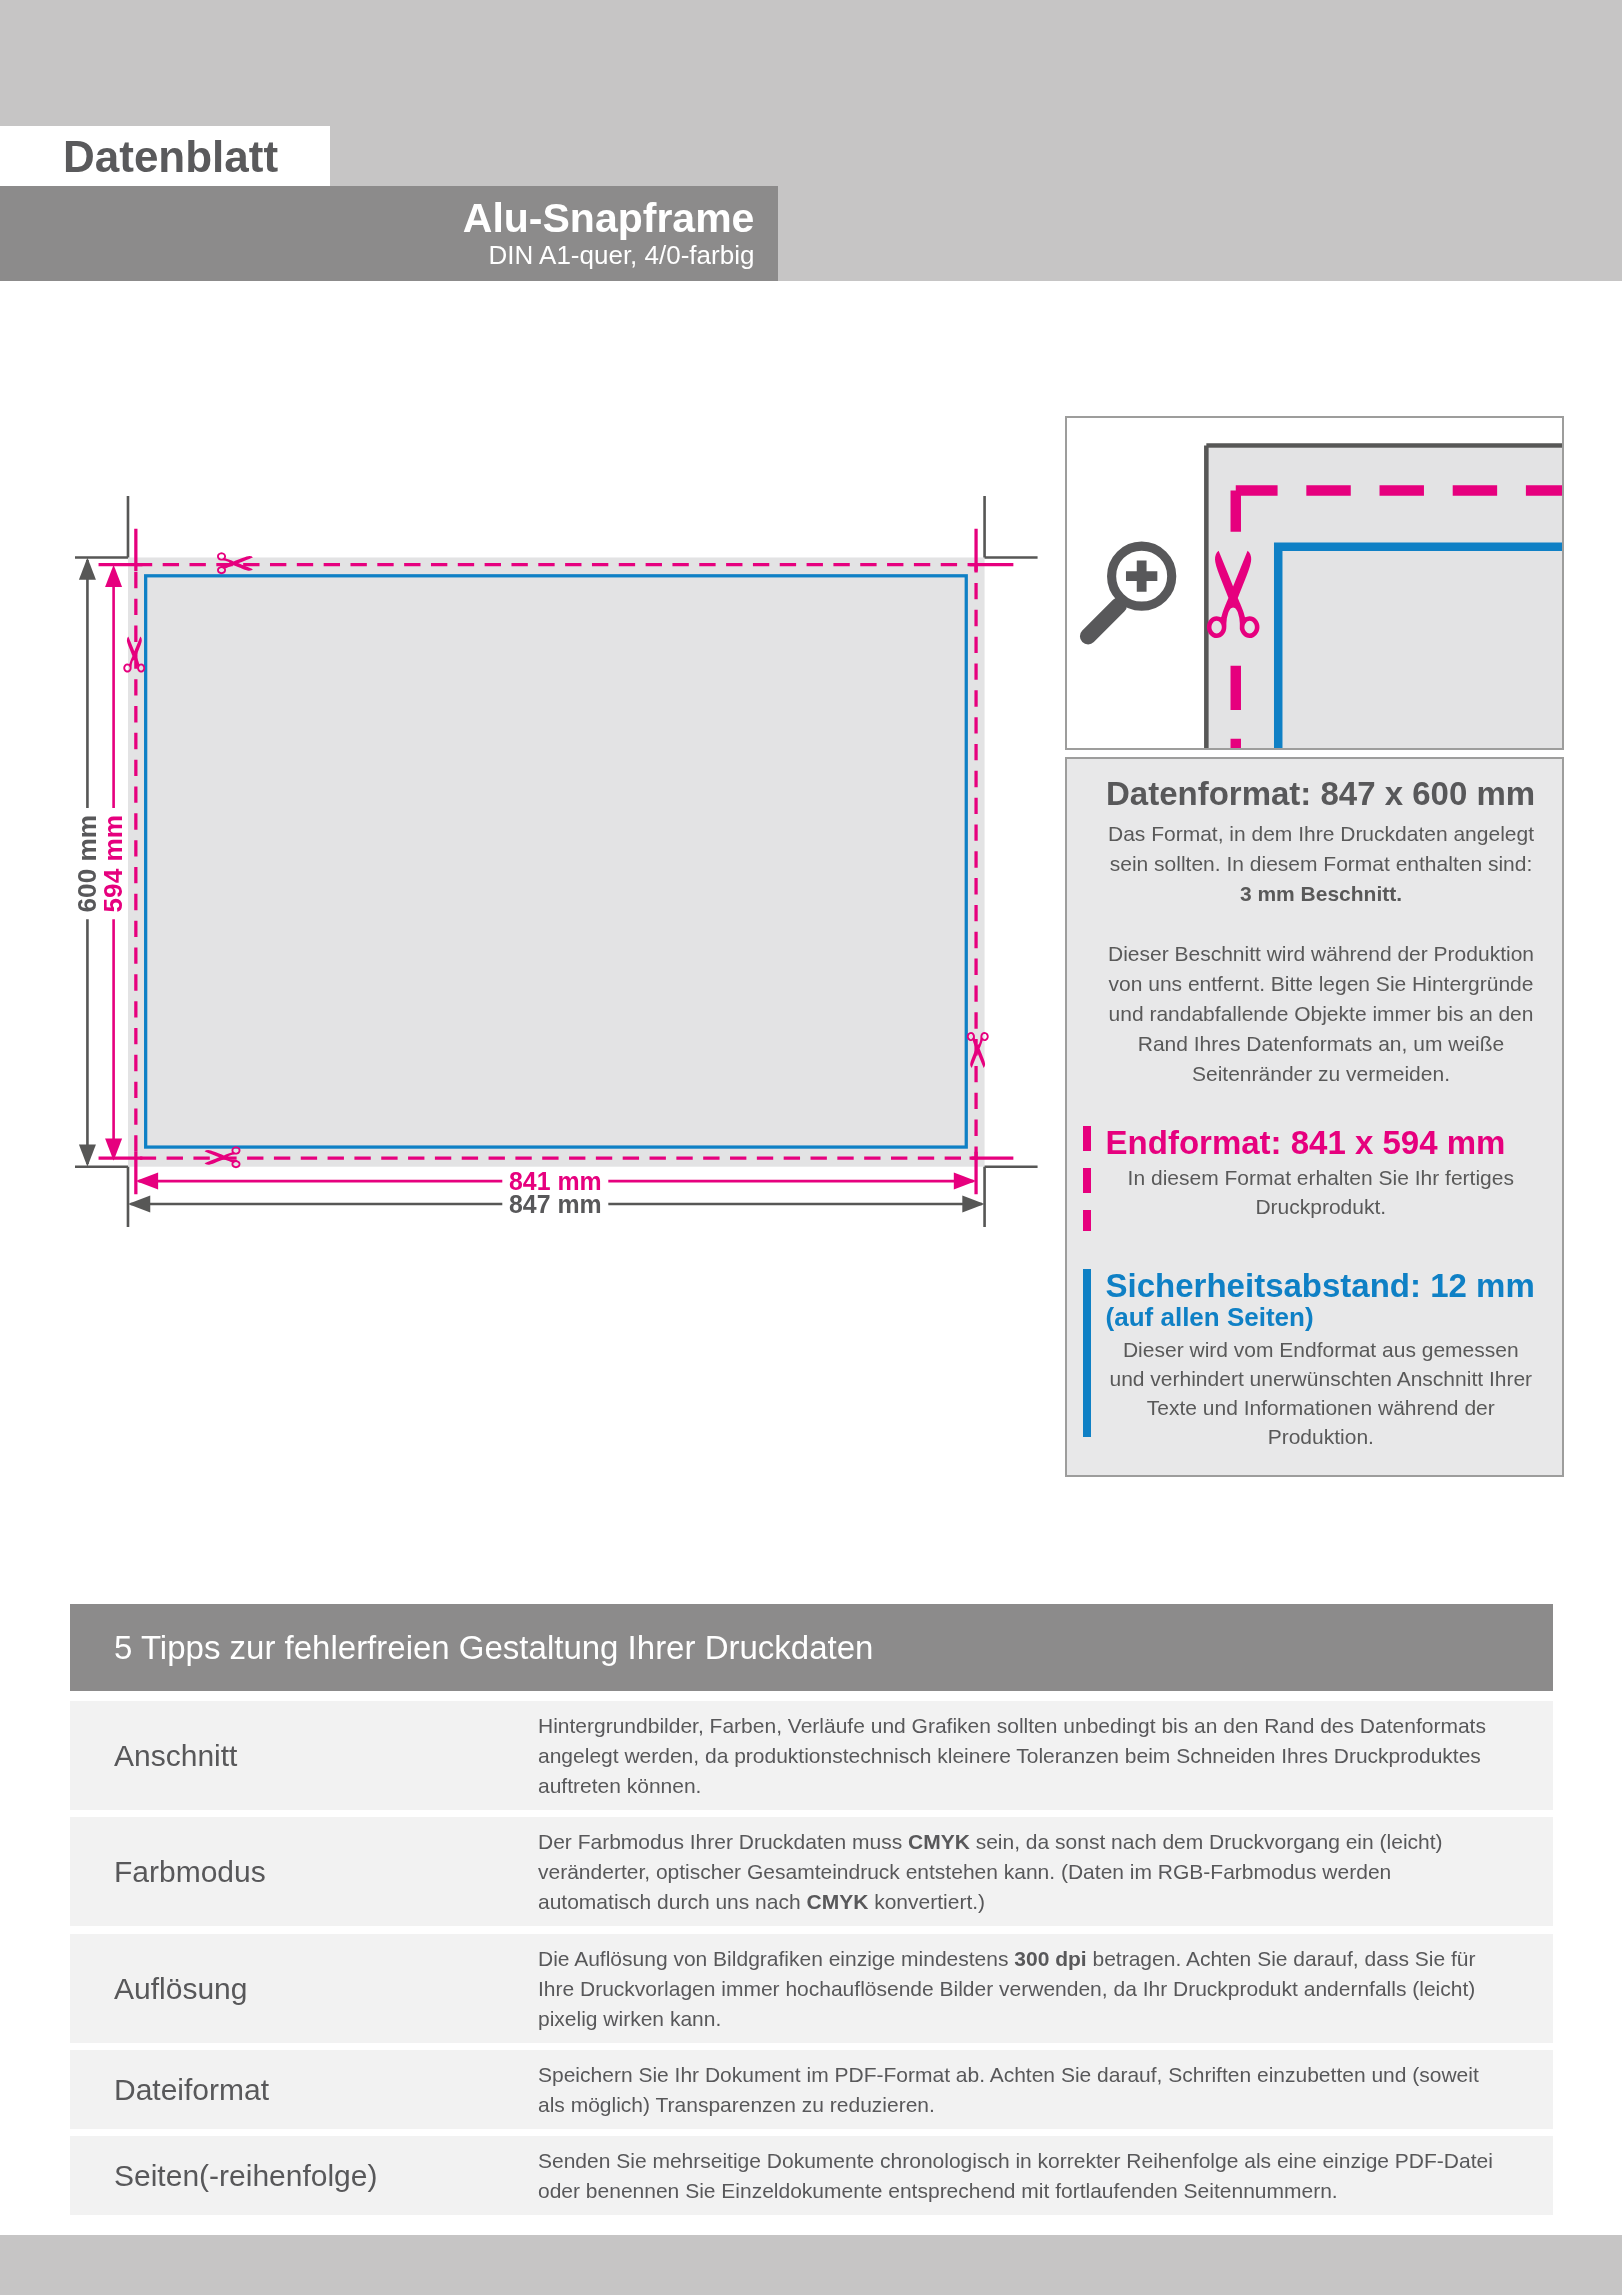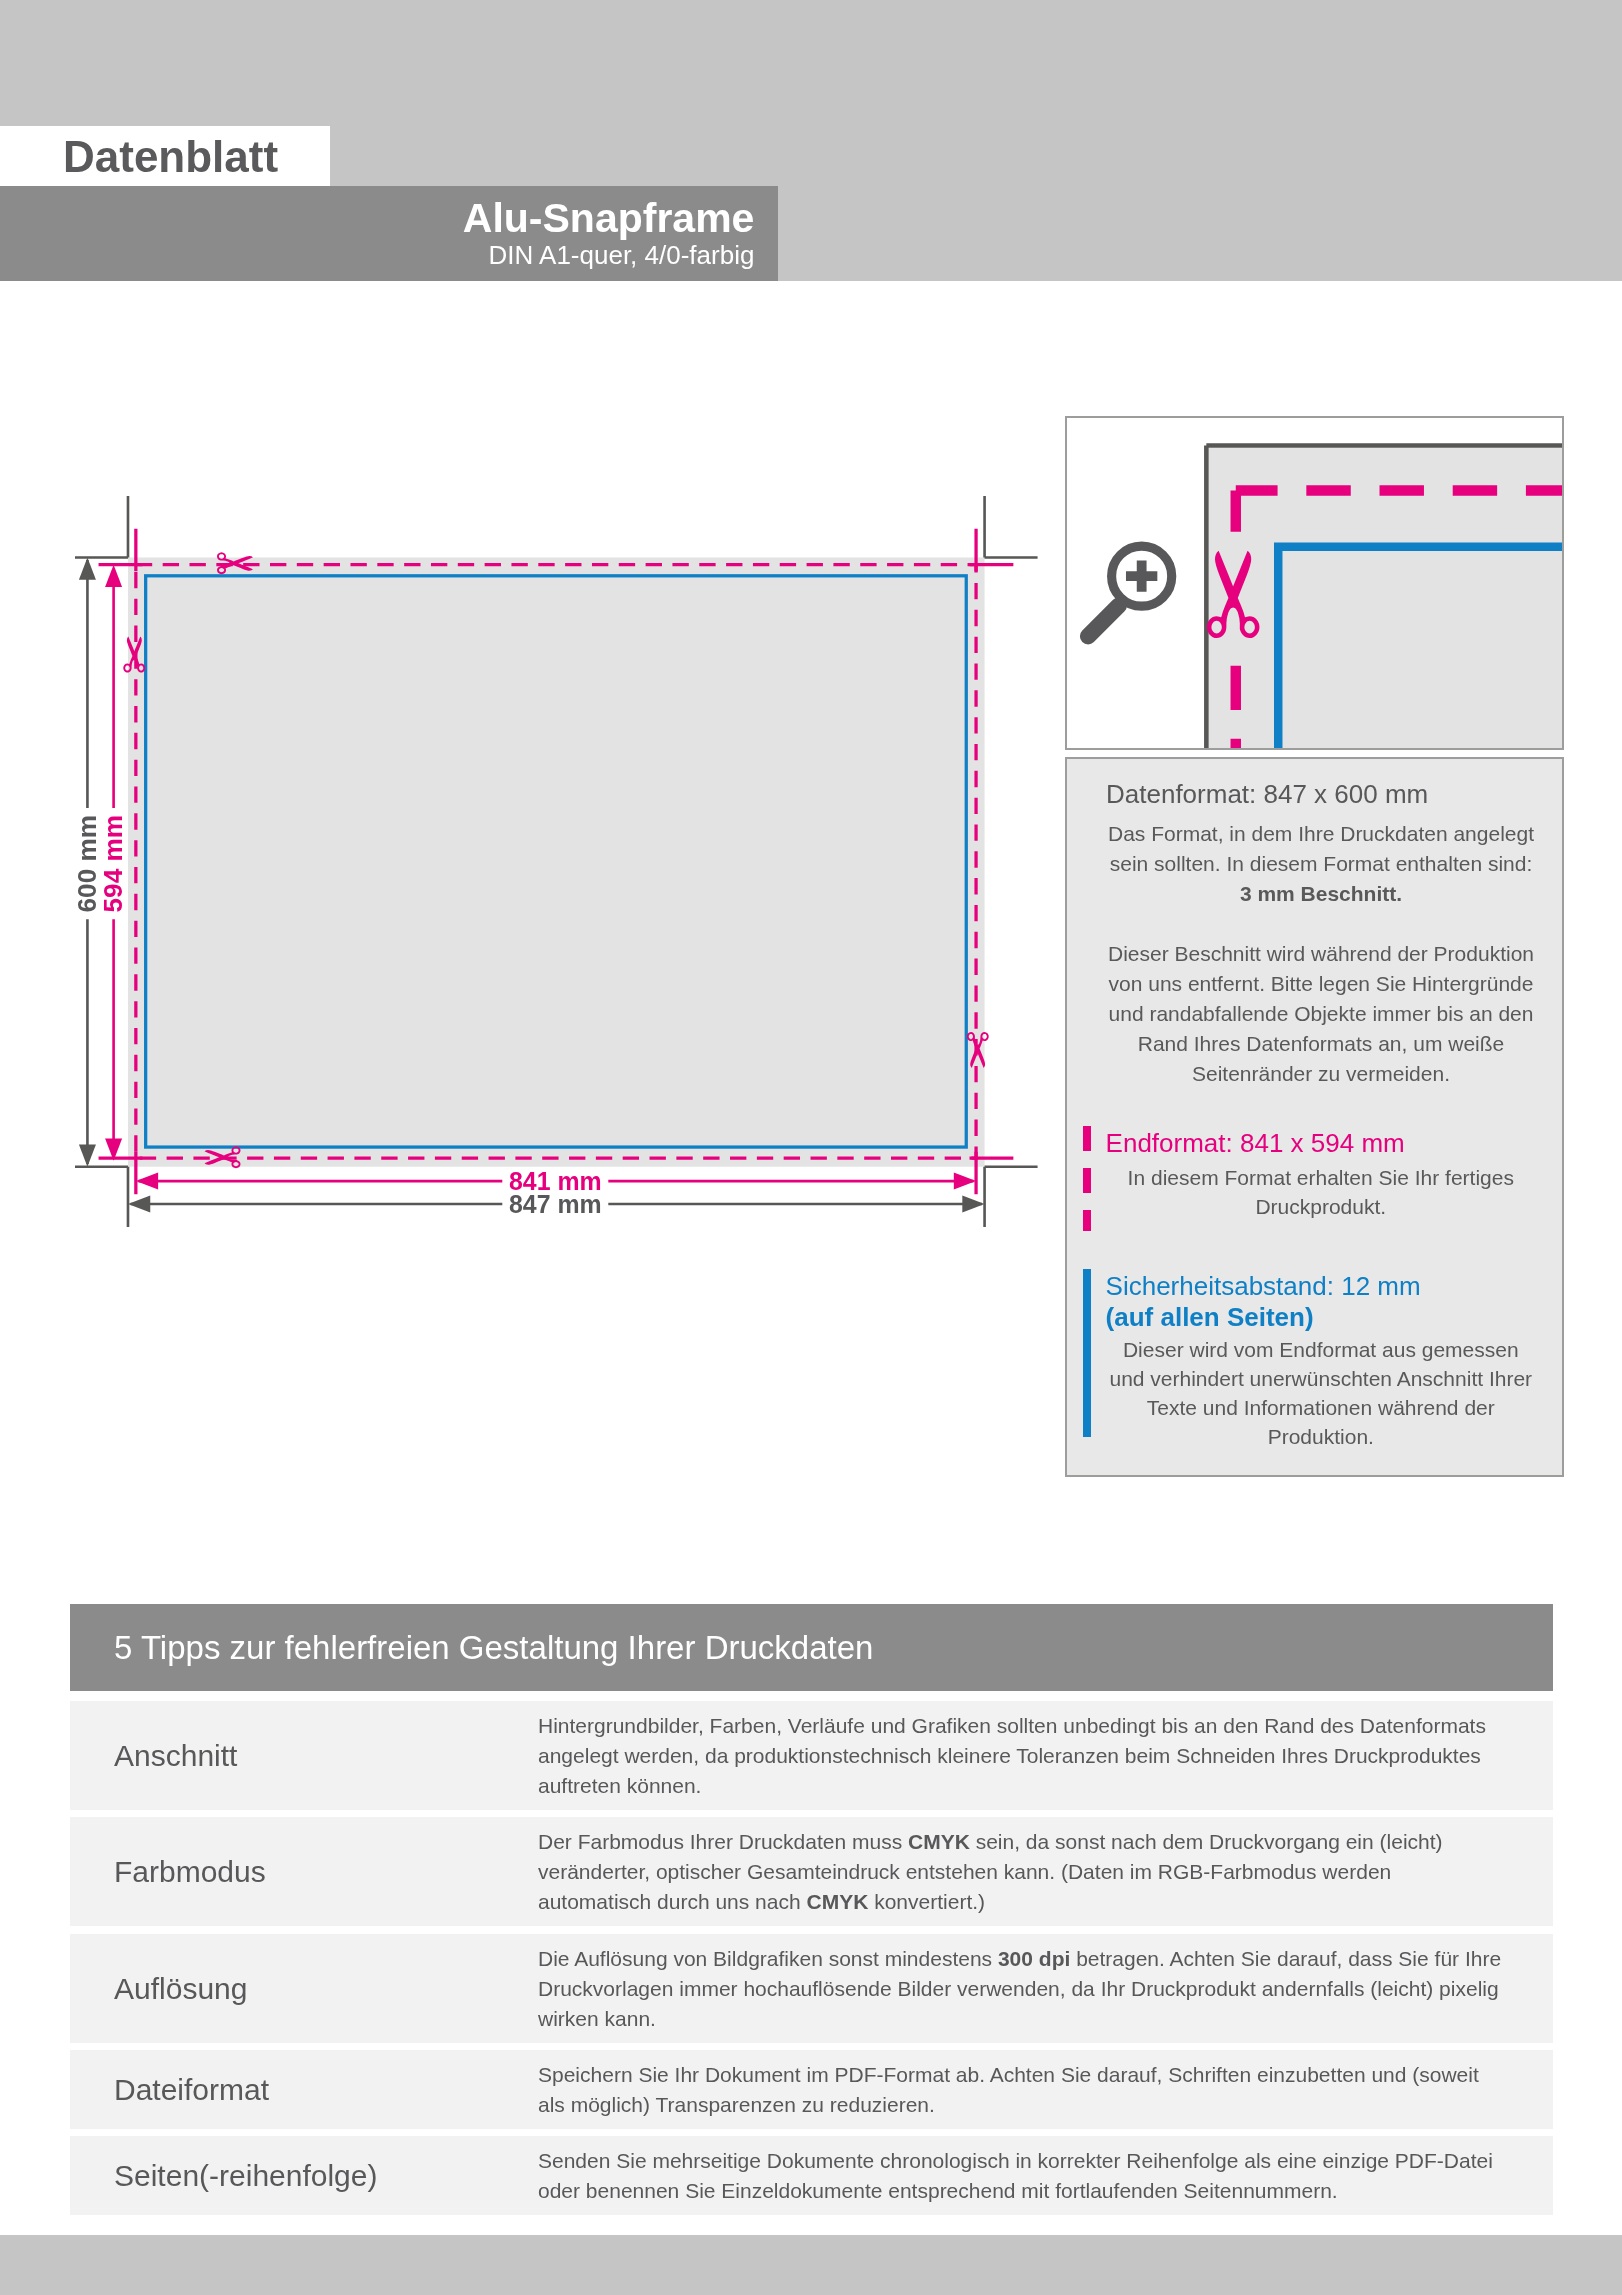--- a/index.html
+++ b/index.html
@@ -48,21 +48,21 @@
   .dsafe{stroke:var(--blue);stroke-width:13;fill:none;}
   .dscissors{font-family:"DejaVu Sans",sans-serif;fill:var(--magenta);font-size:180px;}
   .lens{fill:#fff;stroke:var(--dark);stroke-width:14;}
   .lens-handle{stroke:var(--dark);stroke-width:25;stroke-linecap:round;}
   .lens-plus{stroke:var(--dark);stroke-width:15;fill:none;}
 
   
   .info-box{position:absolute;left:1065px;top:757px;width:499px;height:720px;
     background:var(--panel);border:2px solid var(--bordergray);padding:18.3px 26px 0 0;}
   .info-box .pad{padding-left:39px;}
-  .info-box h2{font-size:26px;font-weight:normal;color:var(--dark);line-height:34px;}
+  .info-box h2{font-size:33px;font-weight:bold;color:var(--dark);line-height:34px;}
   .info-box p{font-size:21px;line-height:30px;color:var(--body);text-align:center;}
   .info-box .p1{margin-top:7.9px;}
   .info-box .p2{margin-top:30px;}
   .sect{display:flex;margin-top:37px;}
   .sect .marker{flex:0 0 8.5px;margin-left:15.7px;margin-right:14.4px;}
   .marker-dash{background:repeating-linear-gradient(to bottom,var(--magenta) 0 25px,transparent 25px 42px);height:105px;}
   .marker-solid{background:var(--blue);height:168px;width:7.9px;}
   .sect.safety{margin-top:38px;}
   .h-magenta{color:var(--magenta) !important;}
   .h-blue{color:var(--blue) !important;}
@@ -202,21 +202,21 @@
     <div class="tip-body"><span>Hintergrundbilder, Farben, Verläufe und Grafiken sollten unbedingt bis an den Rand des Datenformats angelegt werden, da produktionstechnisch kleinere Toleranzen beim Schneiden Ihres Druckproduktes auftreten können.</span><b></b><span></span><b></b><span></span></div>
   </div>
 
   <div class="tip-row r2">
     <div class="tip-label">Farbmodus</div>
     <div class="tip-body"><span>Der Farbmodus Ihrer Druckdaten muss </span><b>CMYK</b><span> sein, da sonst nach dem Druckvorgang ein (leicht) veränderter, optischer Gesamteindruck entstehen kann. (Daten im RGB-Farbmodus werden automatisch durch uns nach </span><b>CMYK</b><span> konvertiert.)</span></div>
   </div>
 
   <div class="tip-row r3">
     <div class="tip-label">Auflösung</div>
-    <div class="tip-body"><span>Die Auflösung von Bildgrafiken sonst mindestens </span><b>300 dpi</b><span> betragen. Achten Sie darauf, dass Sie für Ihre Druckvorlagen immer hochauflösende Bilder verwenden, da Ihr Druckprodukt andernfalls (leicht) pixelig wirken kann.</span><b></b><span></span></div>
+    <div class="tip-body"><span>Die Auflösung von Bildgrafiken einzige mindestens </span><b>300 dpi</b><span> betragen. Achten Sie darauf, dass Sie für Ihre Druckvorlagen immer hochauflösende Bilder verwenden, da Ihr Druckprodukt andernfalls (leicht) pixelig wirken kann.</span><b></b><span></span></div>
   </div>
 
   <div class="tip-row r4">
     <div class="tip-label">Dateiformat</div>
     <div class="tip-body"><span>Speichern Sie Ihr Dokument im PDF-Format ab. Achten Sie darauf, Schriften einzubetten und (soweit als möglich) Transparenzen zu reduzieren.</span><b></b><span></span><b></b><span></span></div>
   </div>
 
   <div class="tip-row r5">
     <div class="tip-label">Seiten(-reihenfolge)</div>
     <div class="tip-body"><span>Senden Sie mehrseitige Dokumente chronologisch in korrekter Reihenfolge als eine einzige PDF-Datei oder benennen Sie Einzeldokumente entsprechend mit fortlaufenden Seitennummern.</span><b></b><span></span><b></b><span></span></div>

